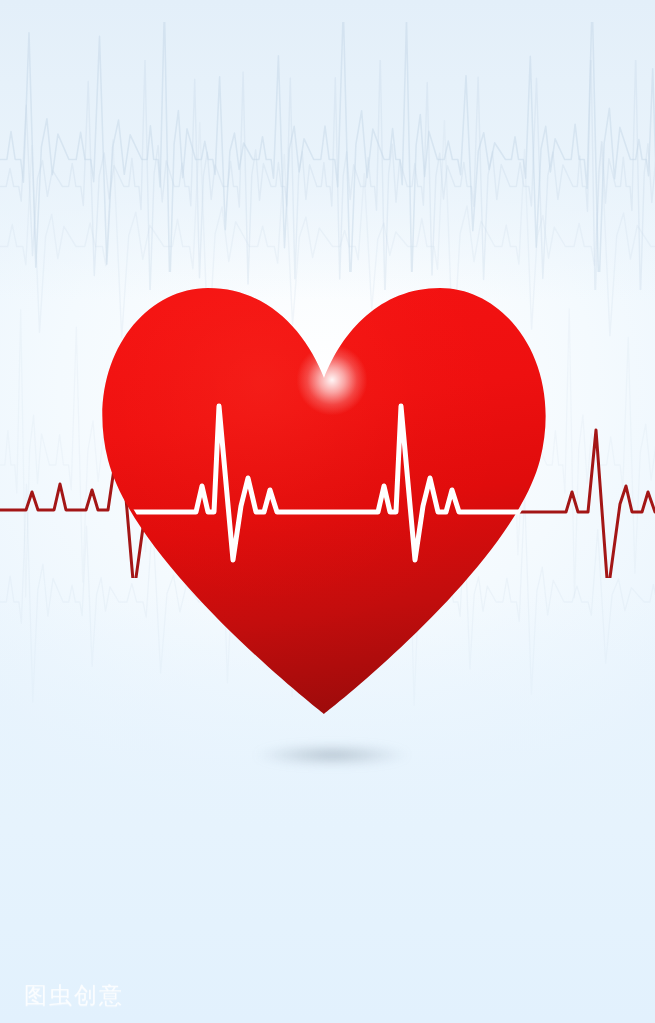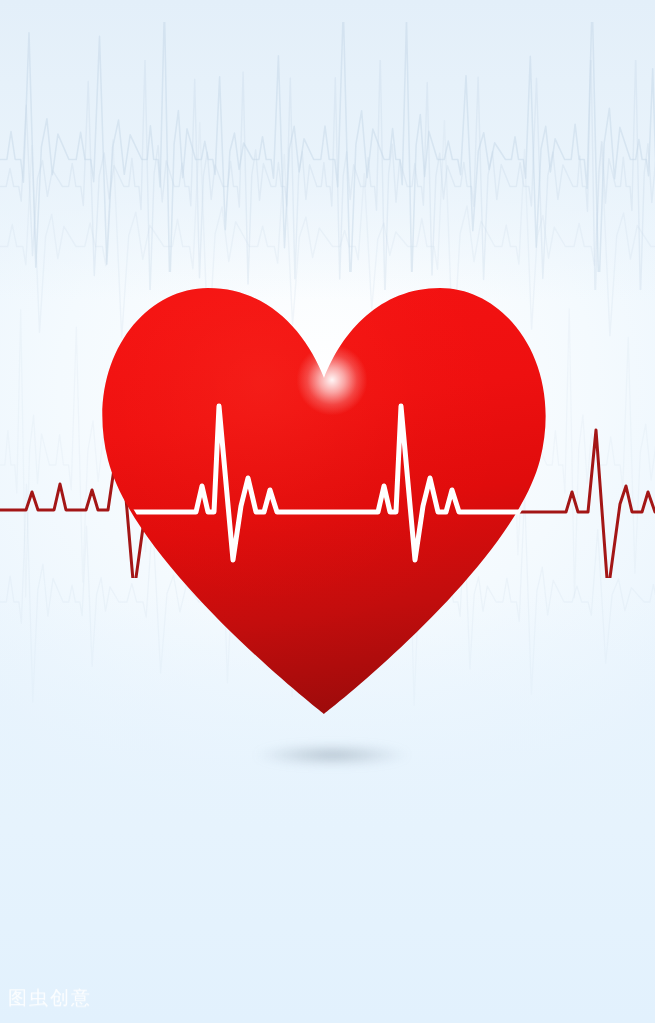--- a/index.html
+++ b/index.html
@@ -77,22 +77,22 @@
 
   
   #fgEcgWhite{
     position:absolute;left:0;top:398px;width:655px;height:180px;
     pointer-events:none;
   }
   #fgEcgWhite svg{display:block;width:100%;height:100%;}
 
   
   .watermark{
-    position:absolute;left:8px;bottom:12px;
-    font-size:19px;letter-spacing:2px;
+    position:absolute;left:24px;bottom:12px;
+    font-size:23px;letter-spacing:2px;
     color:rgba(255,255,255,.78);
     font-family:Liberation Sans, sans-serif;
     user-select:none;
     text-shadow:0 1px 1px rgba(255,255,255,.4);
   }
 </style>
 </head>
 <body>
 
 <div id="stage">

